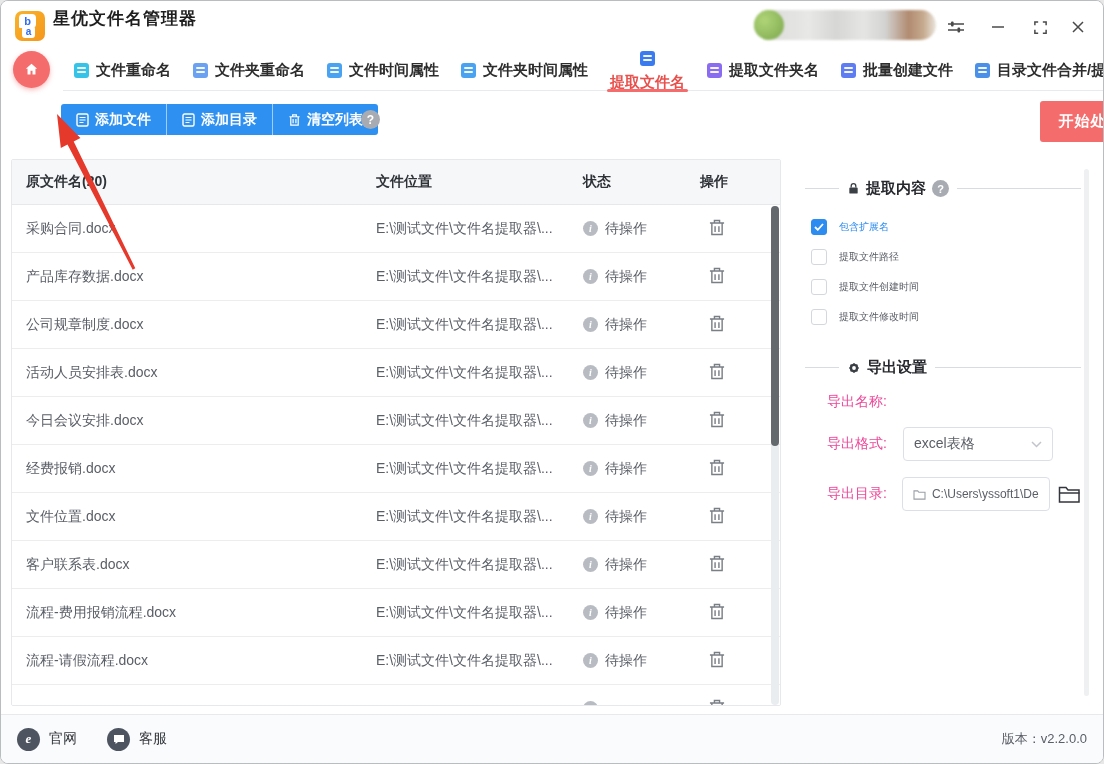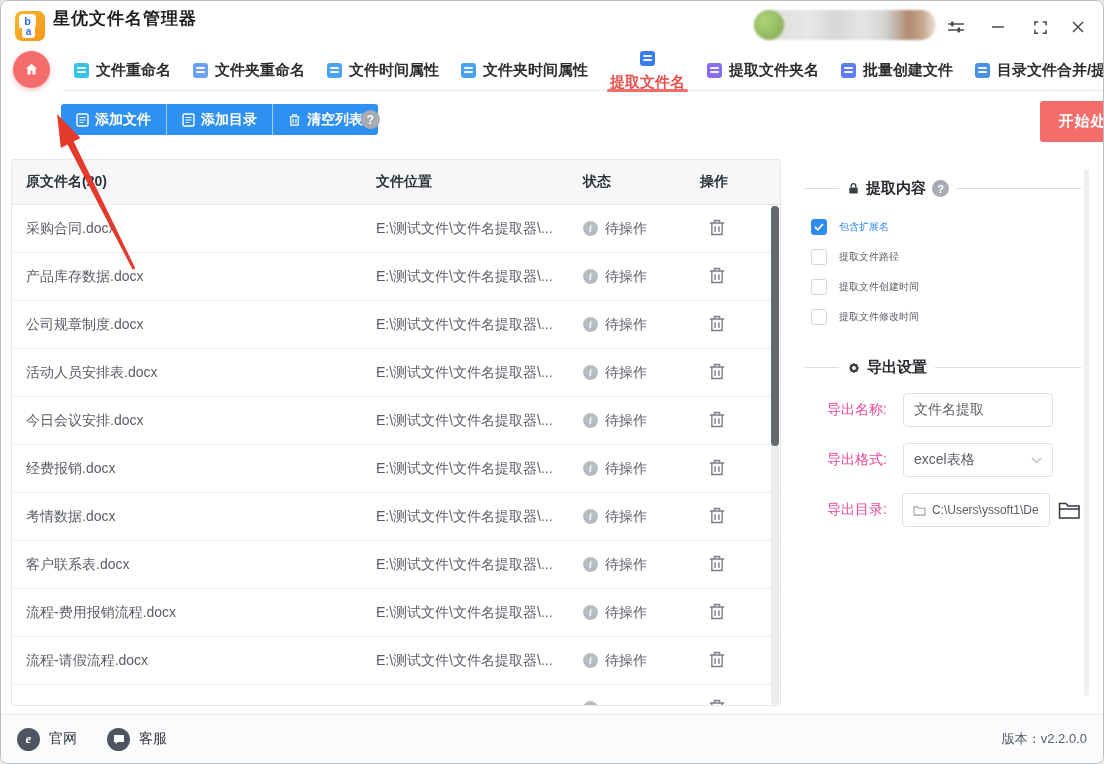--- a/index.html
+++ b/index.html
@@ -299,21 +299,21 @@
           </div>
           <div>
             <span class="trash-btn">
               <svg width="18" height="19" viewBox="0 0 14 14">
                 <path d="M1.5 3.5h11M5 3V1.5h4V3M3 3.5V12.5h8V3.5M5.5 6v4.5M8.5 6v4.5" stroke="#7a7e85" fill="none" stroke-width="1.1"></path>
               </svg>
             </span>
           </div>
         </div>
         <div class="trow">
-          <div>考情数据.docx</div>
+          <div>文件位置.docx</div>
           <div>E:\测试文件\文件名提取器\...</div>
           <div class="c-status">
             <span class="info-ic">i</span>
             <span>待操作</span>
           </div>
           <div>
             <span class="trash-btn">
               <svg width="18" height="19" viewBox="0 0 14 14">
                 <path d="M1.5 3.5h11M5 3V1.5h4V3M3 3.5V12.5h8V3.5M5.5 6v4.5M8.5 6v4.5" stroke="#7a7e85" fill="none" stroke-width="1.1"></path>
               </svg>
@@ -441,21 +441,20 @@
             <rect x="3.2" y="3.2" width="7.6" height="7.6" rx="1.2" fill="#3a3f45" transform="rotate(45 7 7)"></rect>
             <circle cx="7" cy="7" r="1.9" fill="#fff"></circle>
           </svg>
         <span>导出设置</span>
       </span>
     </div>
 
     <div class="export-form">
       <div class="frow">
         <span class="flabel">导出名称:</span>
-        <span class="tinput">文件名提取</span>
       </div>
       <div class="frow">
         <span class="flabel">导出格式:</span>
         <span class="tinput sel">
           <span>excel表格</span>
           <svg width="11" height="7" viewBox="0 0 11 7">
               <path d="M1 1l4.5 4.5L10 1" stroke="#c0c4cc" stroke-width="1.5" fill="none"></path>
             </svg>
         </span>
       </div>

